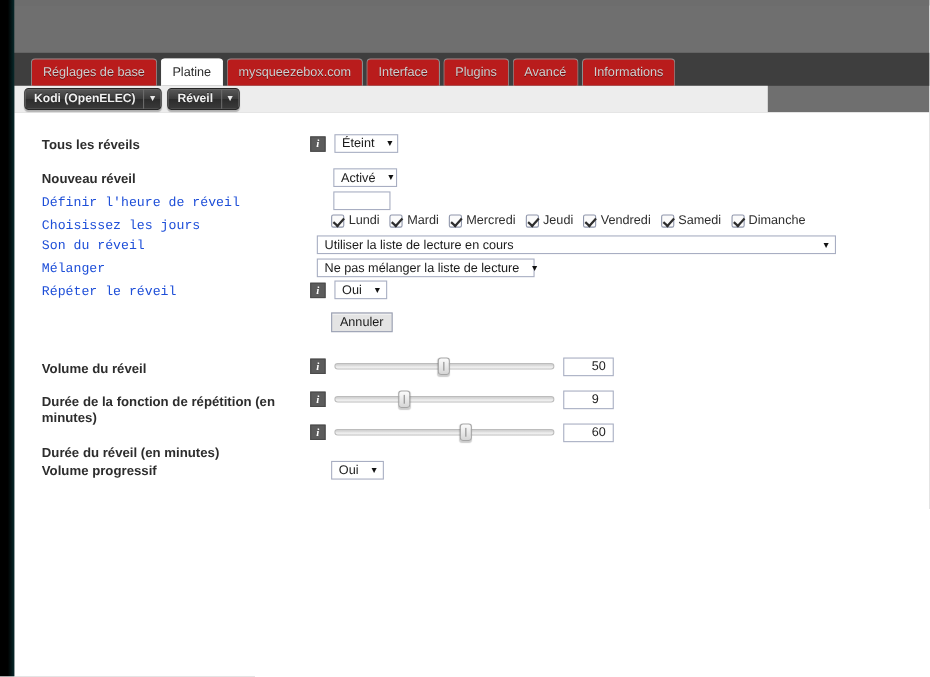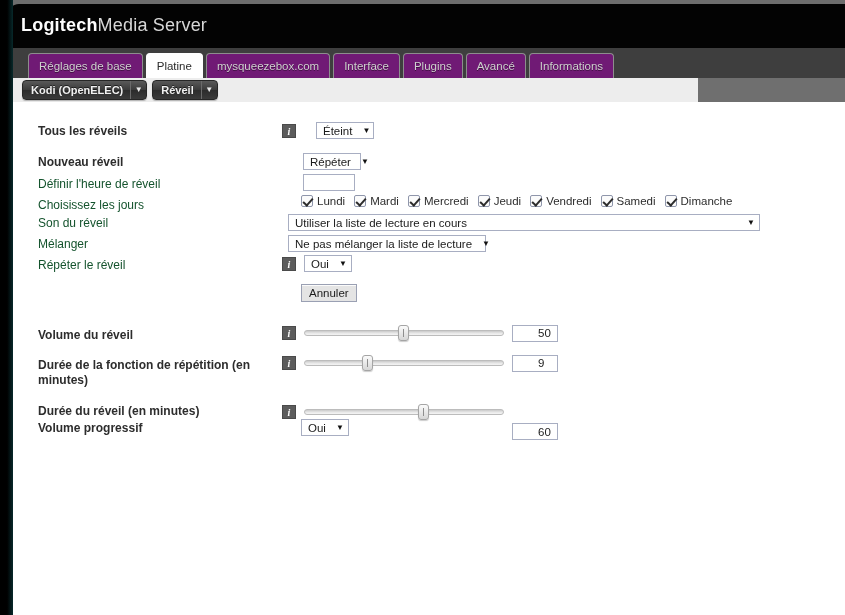--- a/index.html
+++ b/index.html
@@ -81,21 +81,21 @@
     display: flex;
     align-items: flex-end;
     gap: 3px;
   }
   .tab {
     height: 19px;
     line-height: 19px;
     padding: 0 10px 0 10px;
     font-size: 11.5px;
     color: #cfcfcf;
-    background: #701a75;
+    background: #b91c1c;
     border-top-left-radius: 4px;
     border-top-right-radius: 4px;
     border: 1px solid #8d8d8d;
     border-bottom: none;
     white-space: nowrap;
     box-sizing: content-box;
     padding-top: 3px;
     padding-bottom: 2px;
     text-shadow: 0 1px 0 rgba(0,0,0,.45);
   }
@@ -165,21 +165,21 @@
     position: absolute;
     display: flex;
     align-items: center;
   }
   .lbl {
     position: absolute;
     font-size: 12px;
     color: #2d2d2d;
   }
   .lbl.bold { font-weight: bold; }
-  .lbl.sub  { font-weight: normal; color: #14532d; }
+  .lbl.sub  { font-weight: normal; color: #1d4ed8; font-family: Liberation Mono, monospace; }
 
   
   .info-badge {
     display: inline-block;
     width: 14px; height: 14px;
     background: #5c5c5c;
     border: 1px solid #4a4a4a;
     color: #ffffff;
     font-size: 10px;
     font-weight: bold;
@@ -316,25 +316,20 @@
     padding-left: 25px;
   }
 </style>
 </head>
 <body>
 
 <div id="app-root">
 
   <div id="top-gray-strip"></div>
 
-  <div id="header-bar">
-    <div id="header-title">
-      <span class="brand">Logitech</span><span class="product">Media Server</span>
-    </div>
-  </div>
 
   <div id="tab-bar">
     <div id="tab-list">
       <div class="tab">Réglages de base</div>
       <div class="tab active">Platine</div>
       <div class="tab">mysqueezebox.com</div>
       <div class="tab">Interface</div>
       <div class="tab">Plugins</div>
       <div class="tab">Avancé</div>
       <div class="tab">Informations</div>
@@ -352,30 +347,30 @@
         <span class="tb-arrow">▼</span>
       </div>
     </div>
   </div>
 
   <div id="content-panel">
 
     <div class="lbl bold" style="left:25px; top:22px;">Tous les réveils</div>
     <div class="row" style="left:269px; top:20px;">
       <span class="info-badge">i</span>
-      <span class="sel" style="width:58px; margin-left:20px;">
+      <span class="sel" style="width:58px; margin-left:8px;">
         <span>Éteint</span>
         <span class="caret">▼</span>
       </span>
     </div>
 
     <div class="lbl bold" style="left:25px; top:53px;">Nouveau réveil</div>
     <div class="row" style="left:290px; top:51px;">
       <span class="sel" style="width:58px;">
-        <span>Répéter</span>
+        <span>Activé</span>
         <span class="caret">▼</span>
       </span>
     </div>
 
     <div class="lbl sub" style="left:25px; top:75px;">Définir l'heure de réveil</div>
     <div class="row" style="left:290px; top:72px;">
       <input class="txt" style="width: 52px;" type="text" value="">
     </div>
 
     <div class="lbl sub" style="left:25px; top:96px;">Choisissez les jours</div>
@@ -459,21 +454,21 @@
       <input class="txt slider-value" style="margin-left: 8px;" type="text" value="9">
     </div>
 
     <div class="lbl bold" style="left:25px; top:302px;">Durée du réveil (en minutes)</div>
     <div class="row" style="left:269px; top:282px;">
       <span class="info-badge">i</span>
       <span class="slider" style="margin-left:8px;">
         <span class="track"></span>
         <span class="knob" id="knob-duration" style="left: 60%;"></span>
       </span>
-      <input class="txt slider-value" style="margin-left: 8px; margin-top: 39px;" type="text" value="60">
+      <input class="txt slider-value" style="margin-left: 8px;" type="text" value="60">
     </div>
 
     <div class="lbl bold" style="left:25px; top:319px;">Volume progressif</div>
     <div class="row" style="left:288px; top:317px;">
       <span class="sel" style="width:48px;">
         <span>Oui</span>
         <span class="caret">▼</span>
       </span>
     </div>
 

